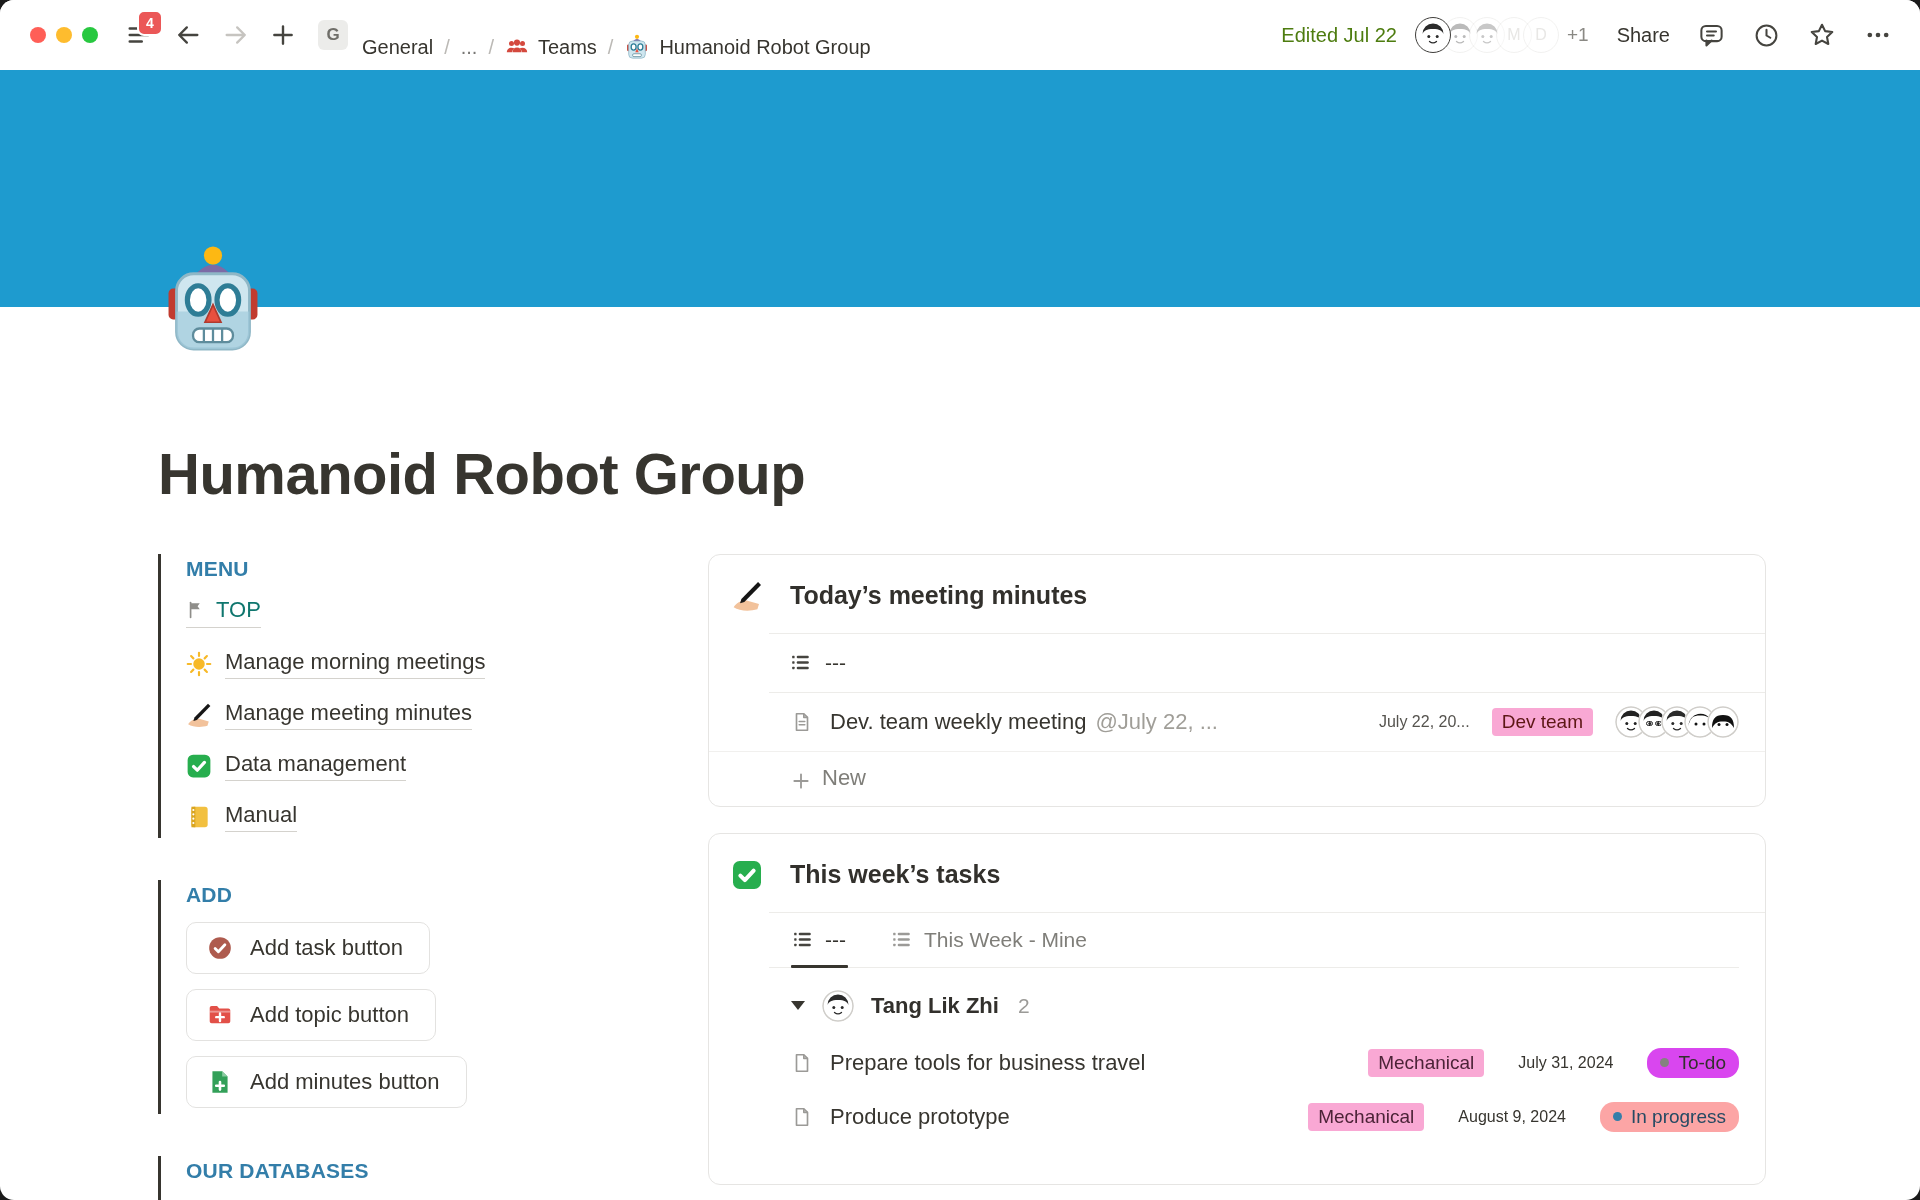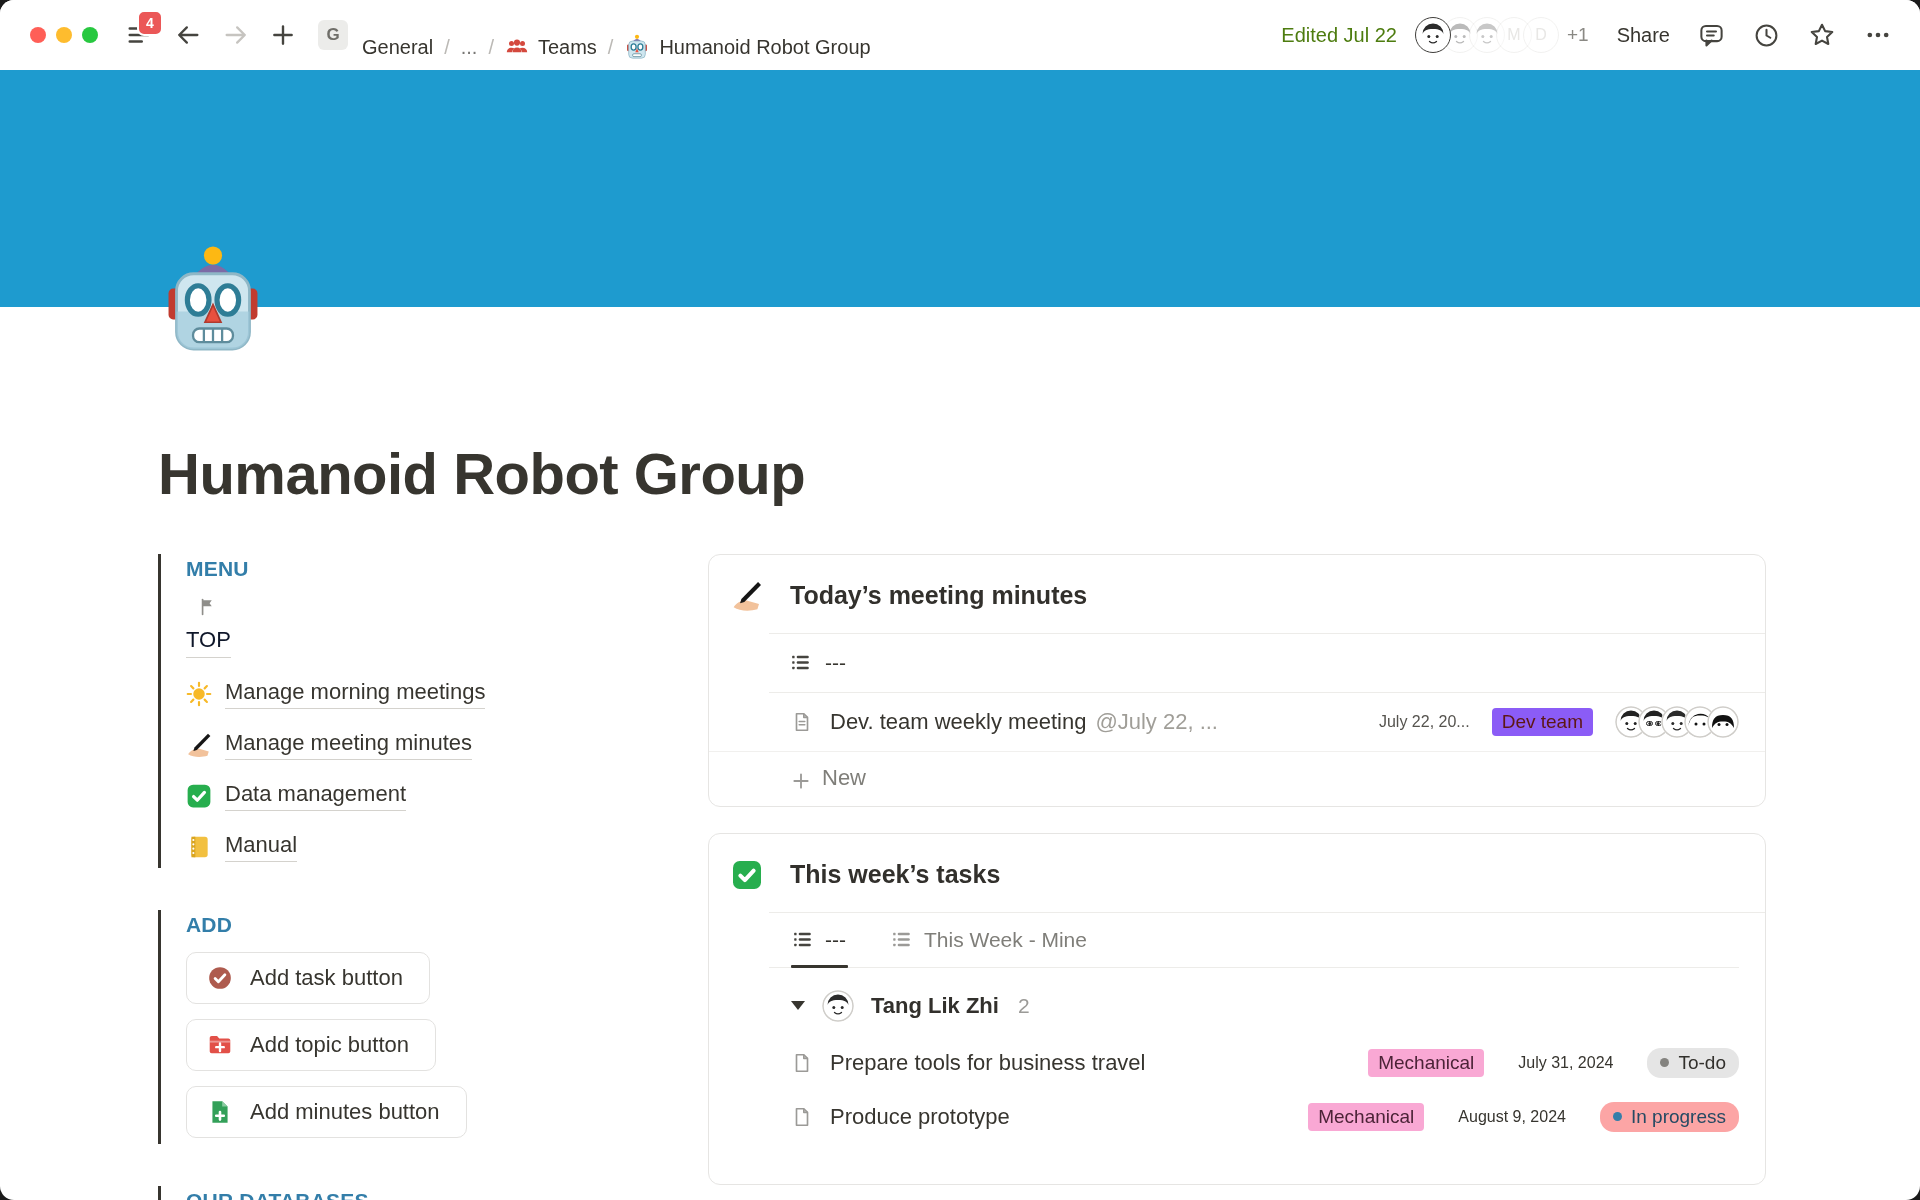--- a/index.html
+++ b/index.html
@@ -42,58 +42,58 @@
   .page-title{margin:0;padding-top:134px;font-size:58px;font-weight:700;letter-spacing:-.5px;line-height:1.15;color:#37352F;}
   .columns{display:flex;gap:108px;margin-top:46px;align-items:flex-start;}
   .col-left{width:442px;flex:none;}
   .col-right{flex:1;min-width:0;}
 
   
   .sec{border-left:3.5px solid #37352F;padding:3px 0 6px 25px;margin-bottom:42px;}
   .sec-h{font-size:21px;font-weight:700;color:#337EA9;margin:0;letter-spacing:.2px;}
   .mi{display:flex;align-items:center;gap:13px;margin-top:21px;font-size:22px;color:#37352F;cursor:pointer;}
   .mi .lbl{border-bottom:1.5px solid #D4D2CD;padding-bottom:3px;}
-  .top-wrap{display:flex;align-items:center;gap:10px;border-bottom:1.5px solid #D4D2CD;padding-bottom:4px;color:#0f172a;flex-direction:column;}
+  .top-wrap{display:flex;align-items:center;gap:10px;border-bottom:1.5px solid #D4D2CD;padding-bottom:4px;color:#0f766e;}
   .btn-row{margin-top:15px;}
   .btn{display:inline-flex;align-items:center;gap:17px;border:1px solid #E3E2E0;border-radius:10px;padding:12px 26px 12px 20px;
     font-size:22px;background:#fff;color:#37352F;font-family:inherit;cursor:pointer;}
 
   
   .card{border:1px solid #E6E5E3;border-radius:12px;margin-bottom:26px;background:#fff;}
   .card-head{display:flex;align-items:center;gap:27px;padding:25px 26px 21px 22px;}
   .card-title{font-size:25px;font-weight:700;color:#32302C;}
   .cdiv{height:1px;background:#EDECE9;margin-left:60px;margin-right:0;}
   .view-row{display:flex;align-items:center;gap:15px;padding:17px 26px 17px 82px;font-size:21px;font-weight:500;color:#37352F;cursor:pointer;}
   .row{display:flex;align-items:center;padding:13px 26px 13px 82px;font-size:22px;cursor:pointer;}
   .row.bordered{border-bottom:1px solid #F1F0EE;}
   .row-title{margin-left:17px;white-space:nowrap;}
   .mention{margin-left:9px;color:#A09E98;white-space:nowrap;}
   .row-right{margin-left:auto;display:flex;align-items:center;gap:22px;}
   .rdate{color:#55534E;font-size:16px;white-space:nowrap;}
   .tag{font-size:19px;padding:3px 10px;border-radius:4px;white-space:nowrap;}
-  .tag.red{background:#8b5cf6;color:#5D1715;}
+  .tag.red{background:#f9a8d4;color:#5D1715;}
   .tag.pink{background:#f9a8d4;color:#4C2337;}
   .minis{display:flex;}
   .minis .fa{margin-left:-9px;width:32px;height:32px;border-radius:50%;background:#fff;}
   .minis .fa:first-child{margin-left:0;}
   .new-row{display:flex;align-items:flex-end;gap:11px;padding:13px 26px 15px 82px;color:#7F7E79;font-size:22px;cursor:pointer;}
 
   .tabbar{margin-left:60px;margin-right:26px;border-bottom:1px solid #EDECE9;padding-left:22px;display:flex;gap:42px;}
   .tab{display:flex;align-items:center;gap:13px;padding:15px 2px;position:relative;font-size:21px;color:#7F7E79;cursor:pointer;}
   .tab.active{color:#32302C;font-weight:500;}
   .tab.active::after{content:"";position:absolute;left:0;right:0;bottom:-1px;height:3px;background:#37352F;border-radius:1px;}
   .group-row{display:flex;align-items:center;gap:17px;padding:22px 26px 14px 82px;}
   .tri{width:0;height:0;border-left:7px solid transparent;border-right:7px solid transparent;border-top:9px solid #37352F;cursor:pointer;}
   .gava{width:32px;height:32px;border-radius:50%;}
   .gname{font-size:22px;font-weight:600;color:#32302C;}
   .gcount{color:#9B9A97;font-size:21px;margin-left:2px;}
   .trow{display:flex;align-items:center;padding:12px 26px 12px 82px;font-size:22px;cursor:pointer;}
   .status{display:flex;align-items:center;gap:9px;font-size:19px;padding:4px 13px;border-radius:14px;white-space:nowrap;}
   .status .dot{width:9px;height:9px;border-radius:50%;}
-  .status.gray{background:#e5e5e5;color:#32302C;}
+  .status.gray{background:#d946ef;color:#32302C;}
   .status.gray .dot{background:#84837F;}
   .status.blue{background:#fca5a5;color:#254A63;}
   .status.blue .dot{background:#337EA9;}
   .card.tasks{padding-bottom:40px;margin-bottom:0;}
 </style>
 </head>
 <body>
 
 <div class="window">
 

